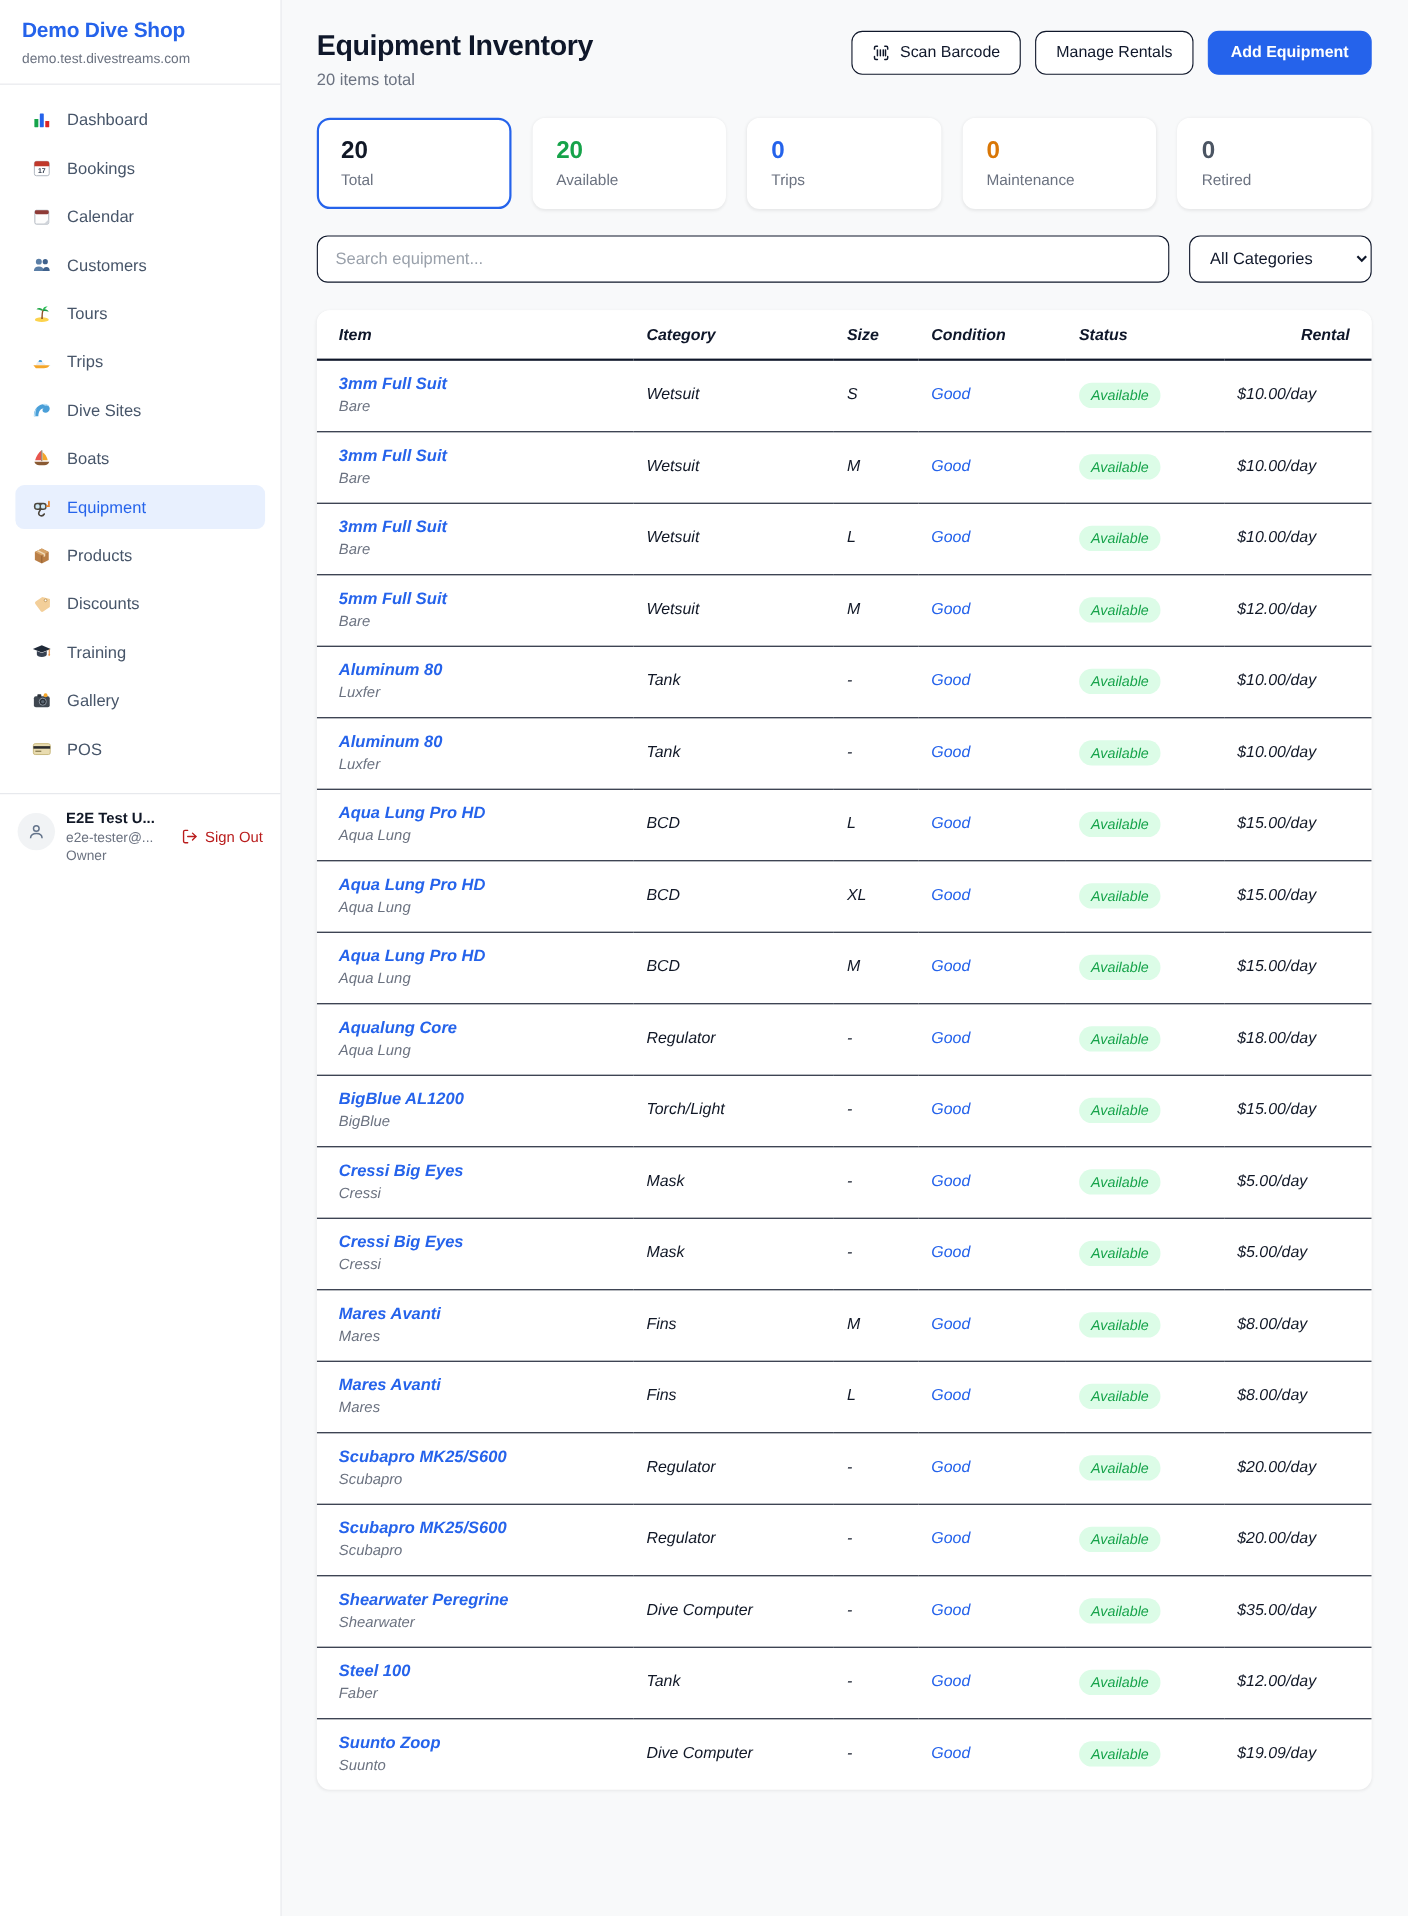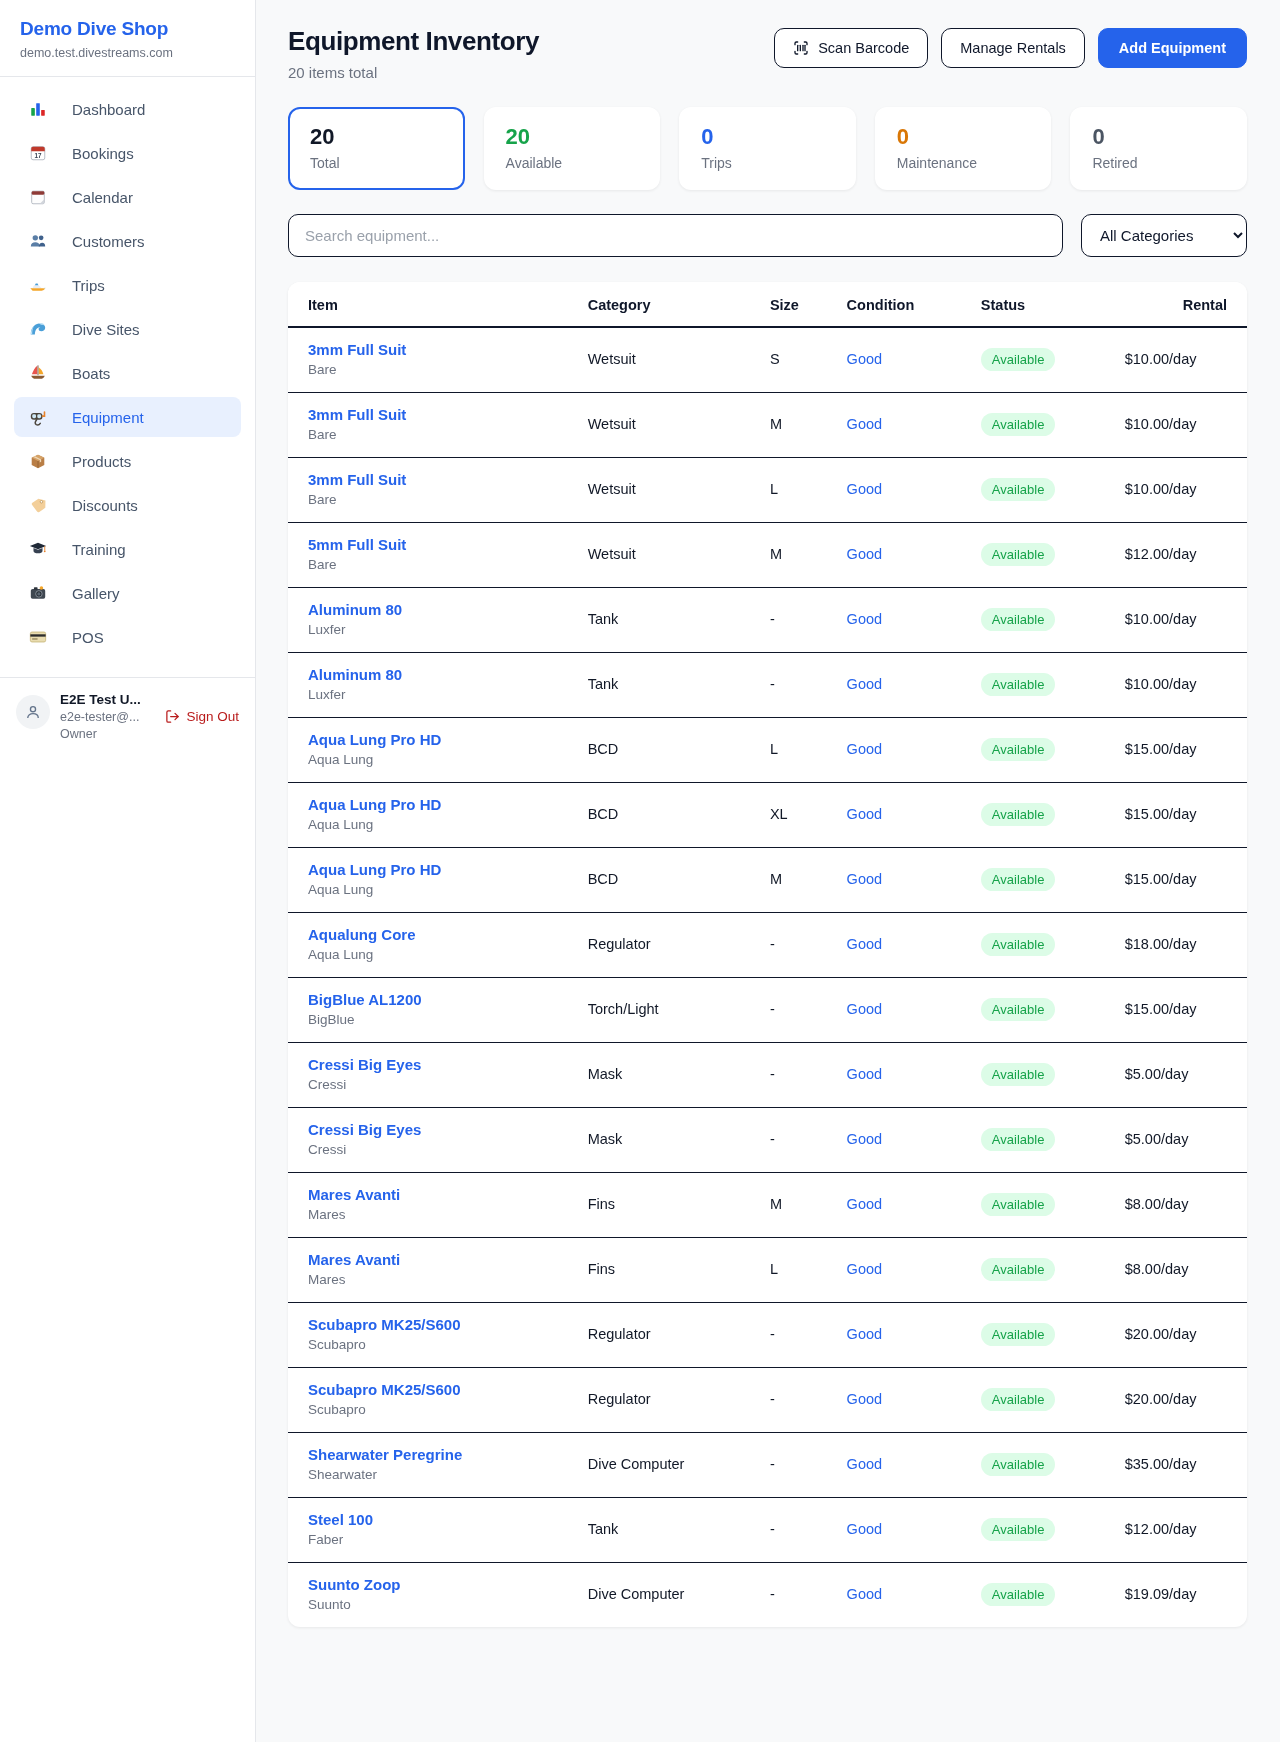--- a/index.html
+++ b/index.html
@@ -16,21 +16,21 @@
   .sidebar {
     position: absolute; left: 0; top: 0; bottom: 0;
     width: 256px; background: #ffffff;
     border-right: 1px solid #e5e7eb;
   }
   .side-head { padding: 18px 20px 16px; border-bottom: 1px solid #e5e7eb; }
   .side-title { font-size: 19px; font-weight: 800; color: #2563eb; letter-spacing: -.2px; }
   .side-sub { font-size: 12.5px; color: #6b7280; margin-top: 6px; }
   .nav { padding: 12px 14px 8px; }
   .nav-item {
-    display: flex; align-items: center; gap: 24px;
+    display: flex; align-items: center; gap: 13px;
     padding: 10px 14px; margin-bottom: 4px;
     border-radius: 8px; font-size: 15px; color: #475569;
     cursor: pointer;
   }
   .nav-item.active { background: #e8f0fe; color: #2563eb; }
   .nav-icon { width: 20px; height: 20px; display: inline-flex; align-items: center; justify-content: center; flex: 0 0 20px; }
   .nav-icon svg { width: 18px; height: 18px; }
 
   .user-box {
     border-top: 1px solid #e5e7eb; margin-top: 8px;
@@ -86,21 +86,21 @@
     width: 166px; height: 43px; border: 1px solid #0f172a; border-radius: 10px;
     background: #fff; font-size: 15px; font-family: inherit; color: #0f172a;
     padding: 0 10px 0 14px; outline: none;
   }
 
   
   .table-card {
     margin-top: 25px; background: #fff; border-radius: 12px;
     box-shadow: 0 1px 3px rgba(0,0,0,.07); overflow: hidden;
   }
-  table { width: 100%; border-collapse: collapse; }
+  table { width: 100%; border-collapse: collapse; font-style: italic; }
   thead th {
     text-align: left; font-size: 14.5px; font-weight: 700; color: #0f172a;
     padding: 15px 12px 13px; border-bottom: 2px solid #0f172a; background: #fff;
   }
   th.c-item { width: 30%; padding-left: 20px; }
   th.c-cat { width: 19%; }
   th.c-size { width: 8%; }
   th.c-cond { width: 14%; }
   th.c-status { width: 15%; }
   th.c-rental { width: 14%; text-align: right; padding-right: 20px; }
@@ -158,20 +158,32 @@
       <div class="nav-item">
         <span class="nav-icon">
           <svg viewBox="0 0 20 20">
             <circle cx="7" cy="6.5" r="3" fill="#5a7ea6"></circle>
             <path d="M2 16c0-3 2.2-4.5 5-4.5s5 1.5 5 4.5z" fill="#5a7ea6"></path>
             <circle cx="13.5" cy="6.5" r="2.6" fill="#3f618c"></circle>
             <path d="M10.8 16c.4-2.6 1.6-4 4-4 2 0 3.2 1.4 3.2 4z" fill="#3f618c"></path>
           </svg>
         </span>
         <span class="nav-label">Customers</span>
+      </div>
+      <div class="nav-item">
+        <span class="nav-icon">
+          <svg viewBox="0 0 20 20">
+            <ellipse cx="10" cy="16.2" rx="7" ry="2.4" fill="#fcd34d"></ellipse>
+            <path d="M9.4 15.5c.4-4 .2-7 1.3-9.5l1.4.4c-1.3 2.7-1 5.8-1 9.1z" fill="#92552b"></path>
+            <path d="M11 6c-2.4-2-4.8-2-6.4-.4 2 .2 3.8.6 5.6 1.6z" fill="#22a84a"></path>
+            <path d="M11 6c.6-2.6 2.8-3.6 5-3 -1.6 1-2.8 2.2-3.6 3.8z" fill="#2bbf58"></path>
+            <path d="M11.2 6.2c2.6-1 4.8 0 5.8 2-1.9-.6-3.8-.8-5.8-.4z" fill="#1d9644"></path>
+          </svg>
+        </span>
+        <span class="nav-label">Tours</span>
       </div>
       <div class="nav-item">
         <span class="nav-icon">
           <svg viewBox="0 0 20 20">
             <path d="M1.5 13.5h16.5c-1 2-3 3-6 3h-8z" fill="#f4a62a"></path>
             <path d="M4 13.2l1.6-3h5l3.4 3z" fill="#e8edf3"></path>
             <path d="M6.5 10.2l1-2h2l1 2z" fill="#4a9fd8"></path>
             <path d="M16 13.5c1.4-.6 2.4-.6 3 0z" fill="#bfe3f7"></path>
           </svg>
         </span>

